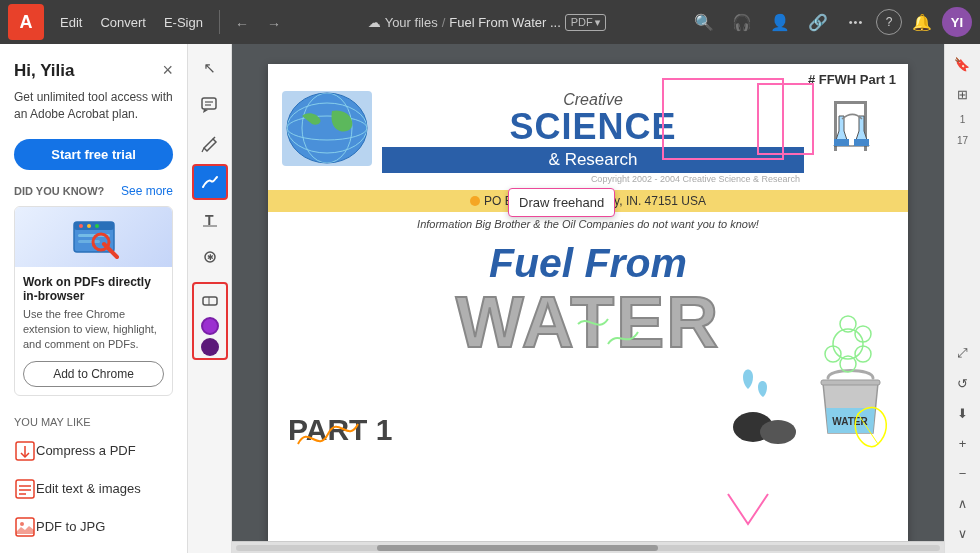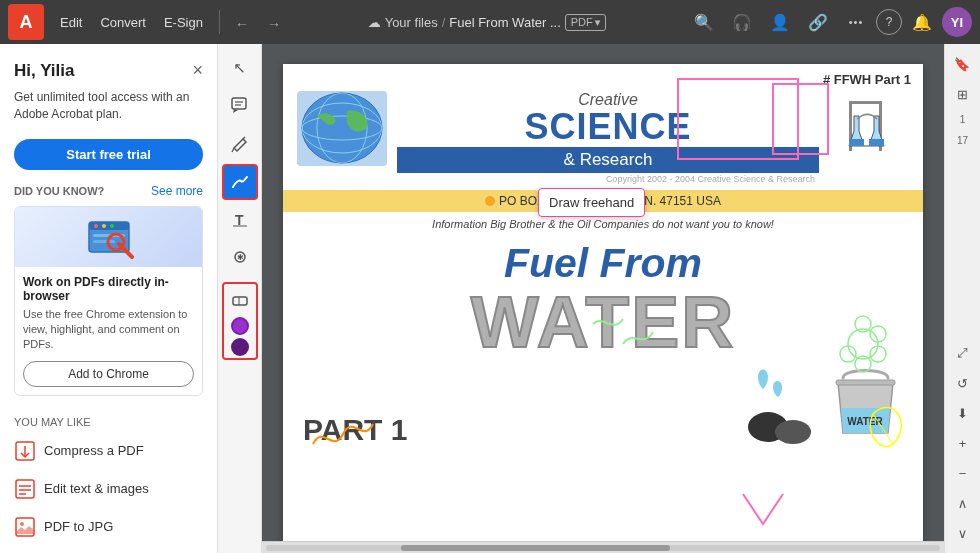--- a/index.html
+++ b/index.html
@@ -79,21 +79,21 @@
 
     
     .main-area {
       flex: 1;
       display: flex;
       overflow: hidden;
     }
 
     
     .left-panel {
-      width: 218px;
+      width: 188px;
       background: white;
       border-right: 1px solid #ddd;
       display: flex;
       flex-direction: column;
       overflow-y: auto;
       flex-shrink: 0;
     }
     .panel-header {
       display: flex; align-items: center; justify-content: space-between;
       padding: 16px 14px 8px;
@@ -140,21 +140,21 @@
       padding: 5px 10px;
       font-size: 12px;
       color: #333;
       cursor: pointer;
     }
     .you-may-like {
       padding: 8px 14px 4px;
       font-size: 11px; color: #666; font-weight: normal; text-transform: uppercase;
     }
     .suggestion-item {
-      display: flex; align-items: center; gap: 8px;
+      display: flex; align-items: center; 
       padding: 8px 14px;
       cursor: pointer;
     }
     .suggestion-icon { width: 22px; height: 22px; flex-shrink: 0; }
     .suggestion-label { font-size: 13px; color: #333; }
 
     
     .tools-sidebar {
       width: 44px;
       background: #f5f5f5;

